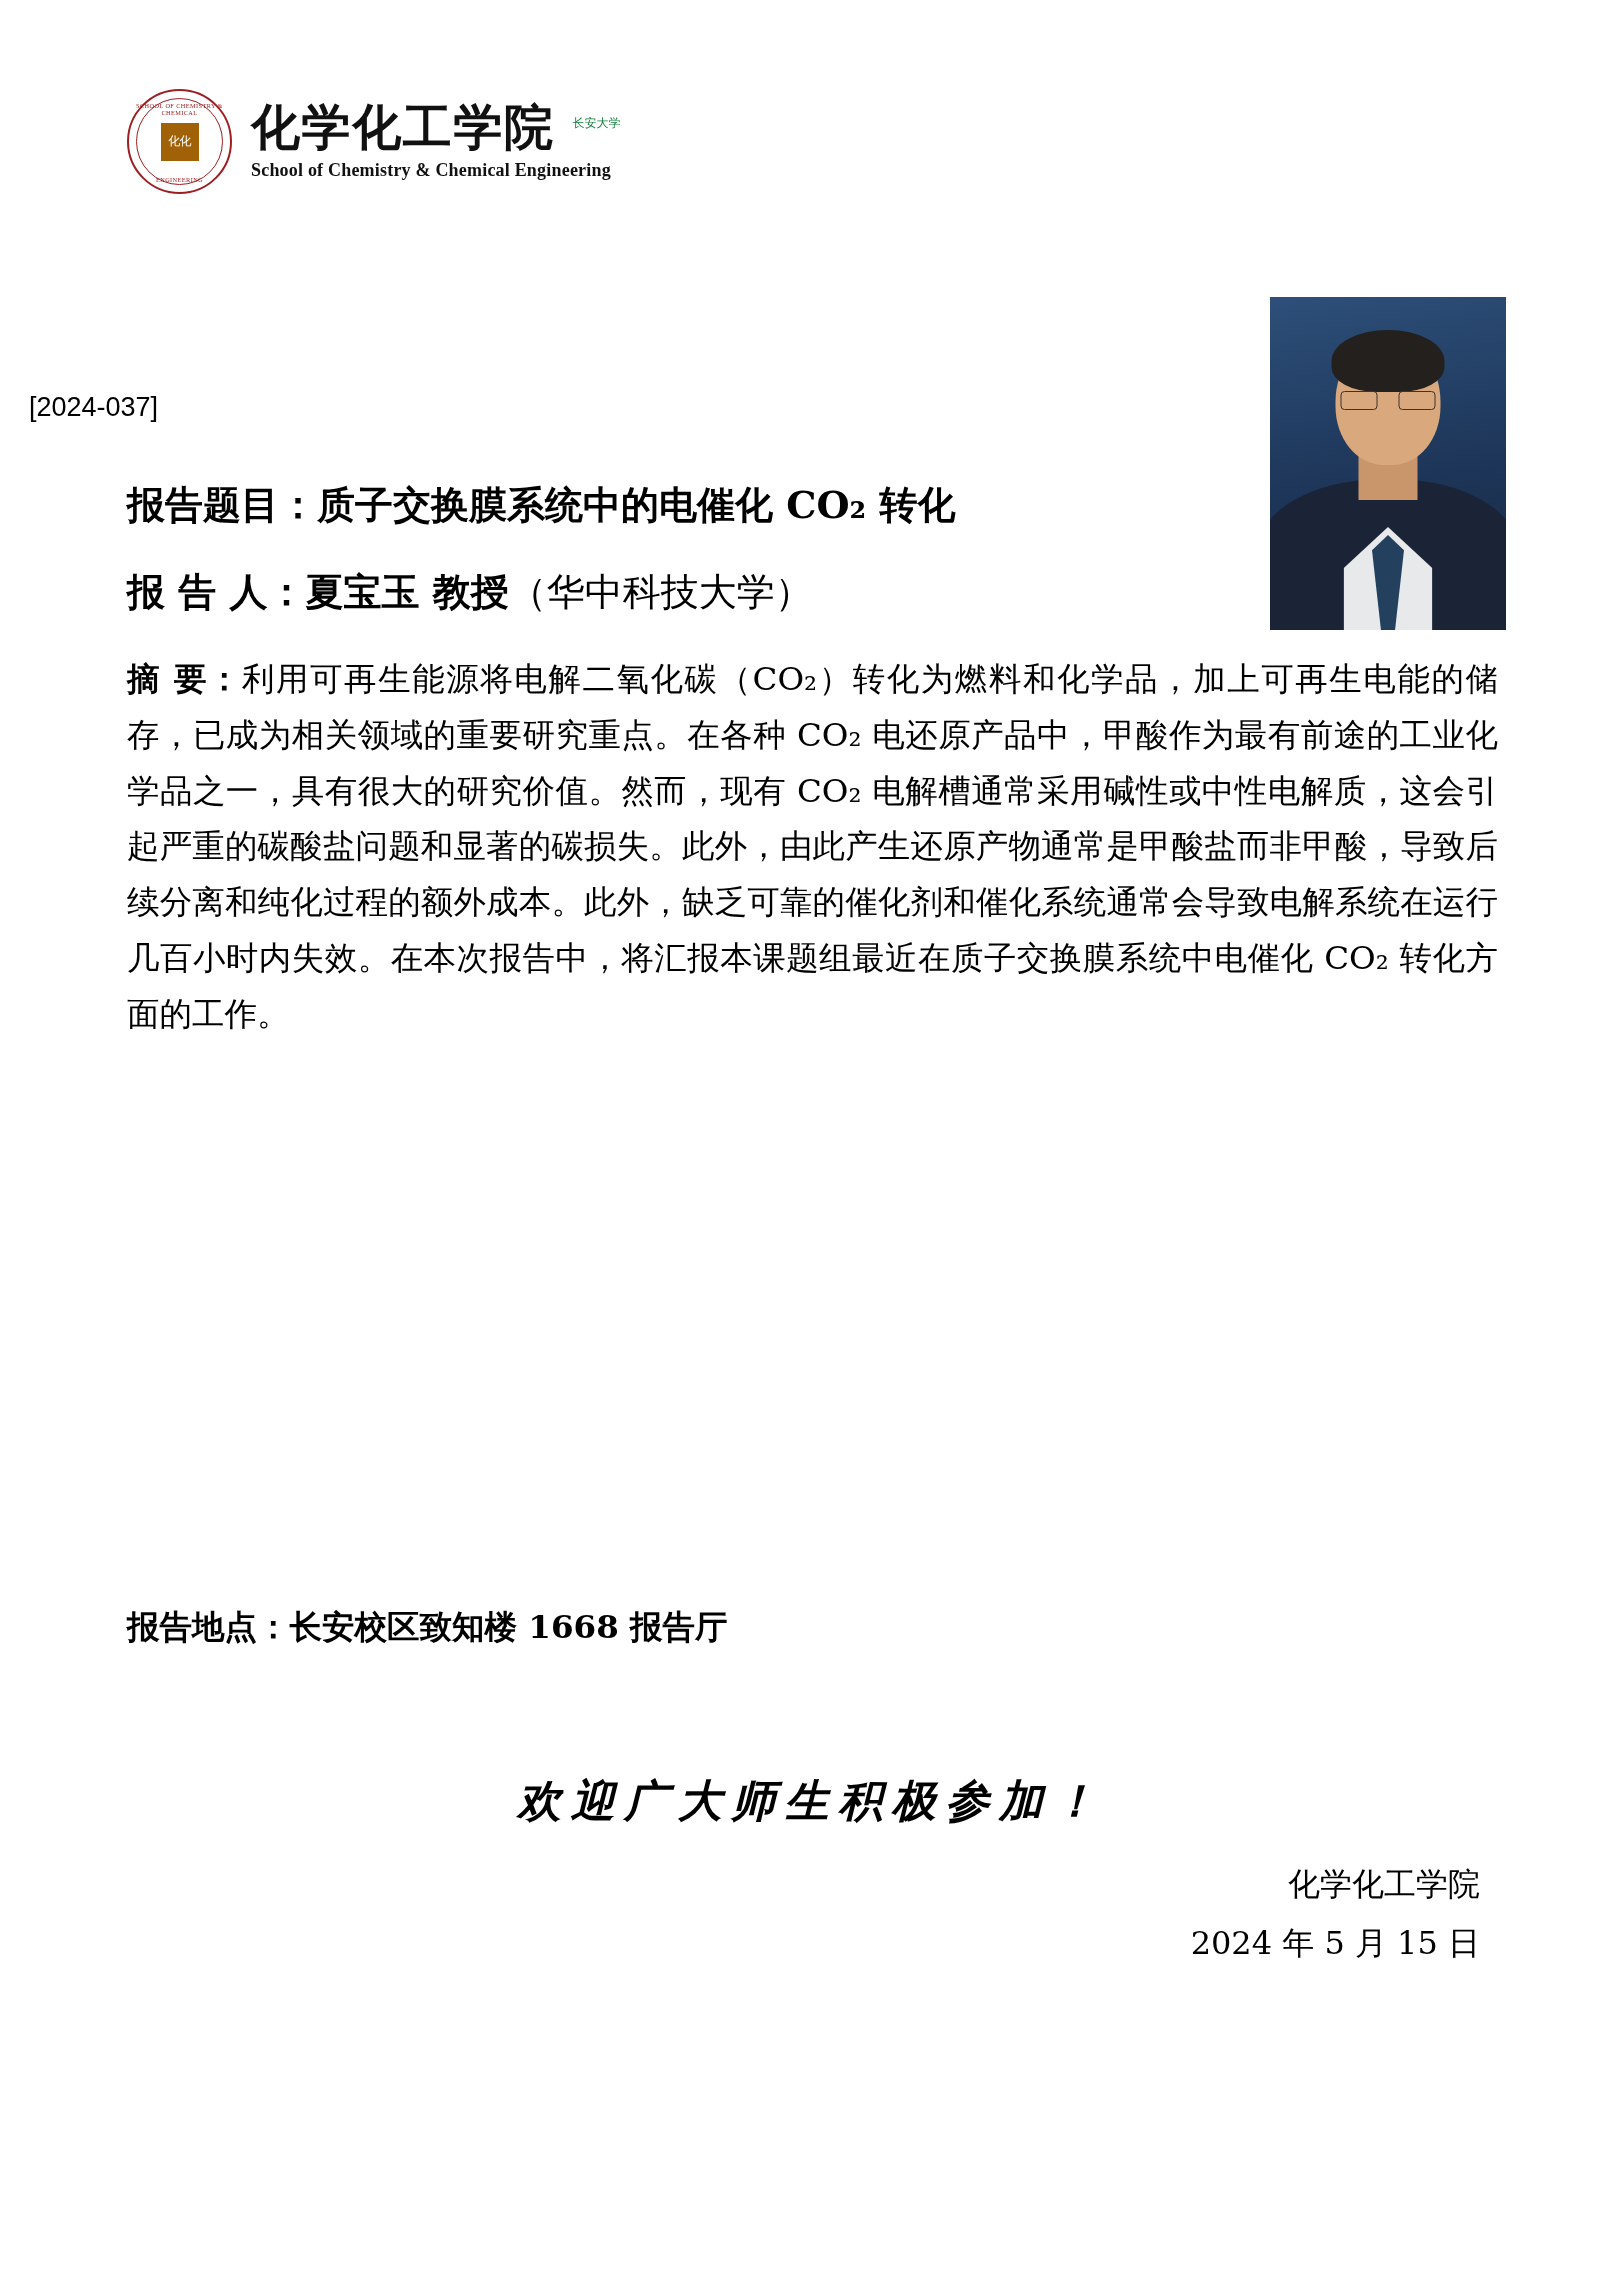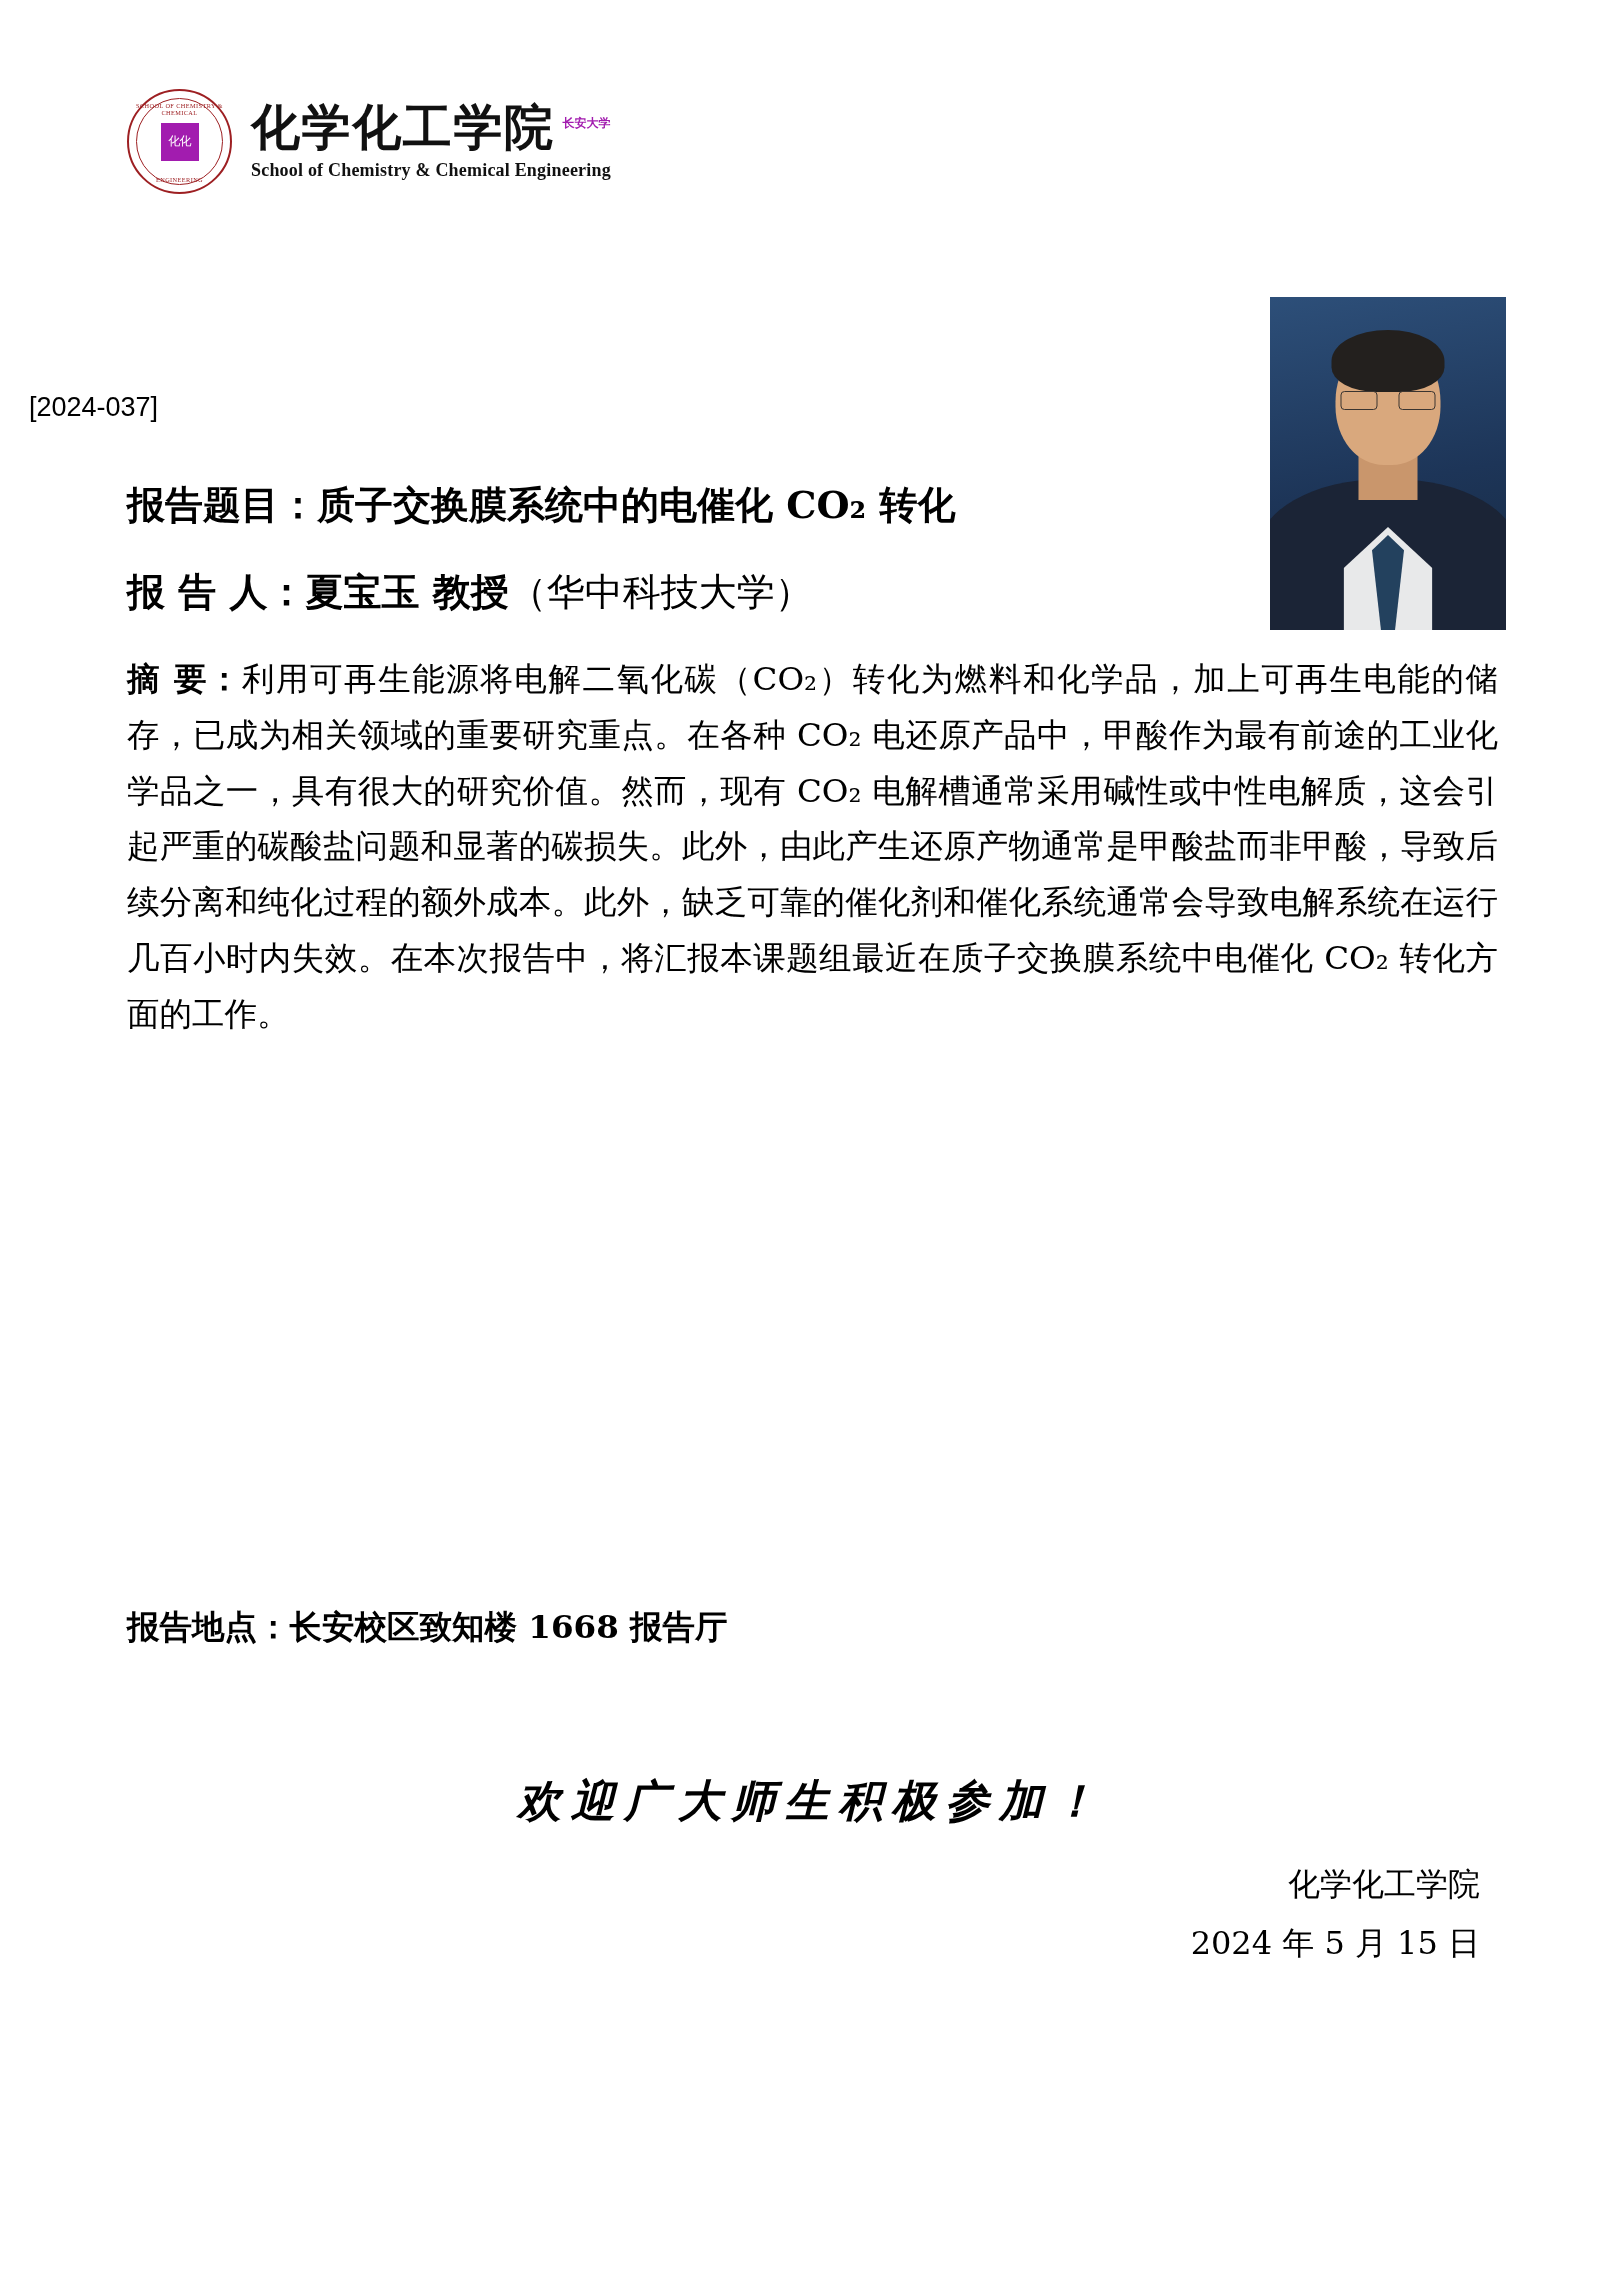--- a/index.html
+++ b/index.html
@@ -49,21 +49,21 @@
     border: 1.2px solid #9d1f22;
     border-radius: 50%;
   }
   .logo-seal .seal-center {
     position: absolute;
     left: 50%;
     top: 50%;
     transform: translate(-50%, -50%);
     width: 38px;
     height: 38px;
-    background: #a21caf;
+    background: #a16207;
     color: #fff;
     font-family: "DejaVu Serif", serif;
     font-size: 12px;
     line-height: 11px;
     display: flex;
     align-items: center;
     justify-content: center;
     text-align: left;
     letter-spacing: -0.8px;
   }
@@ -91,25 +91,25 @@
     font-size: 49px;
     font-weight: 700;
     letter-spacing: 1.6px;
     line-height: 1.05;
     color: #111;
     position: relative;
     white-space: nowrap;
   }
   .logo-cn-sup {
     font-size: 12px;
-    font-weight: 700;
+    font-weight: 400;
     vertical-align: super;
-    margin-left: 8px;
+    margin-left: 18px;
     letter-spacing: 0;
-    color: #a21caf;
+    color: #15803d;
   }
   .logo-en {
     font-family: "Liberation Serif", serif;
     font-size: 18px;
     font-weight: 700;
     letter-spacing: 0.2px;
     margin-top: 6.3px;
     color: #111;
     white-space: nowrap;
   }

